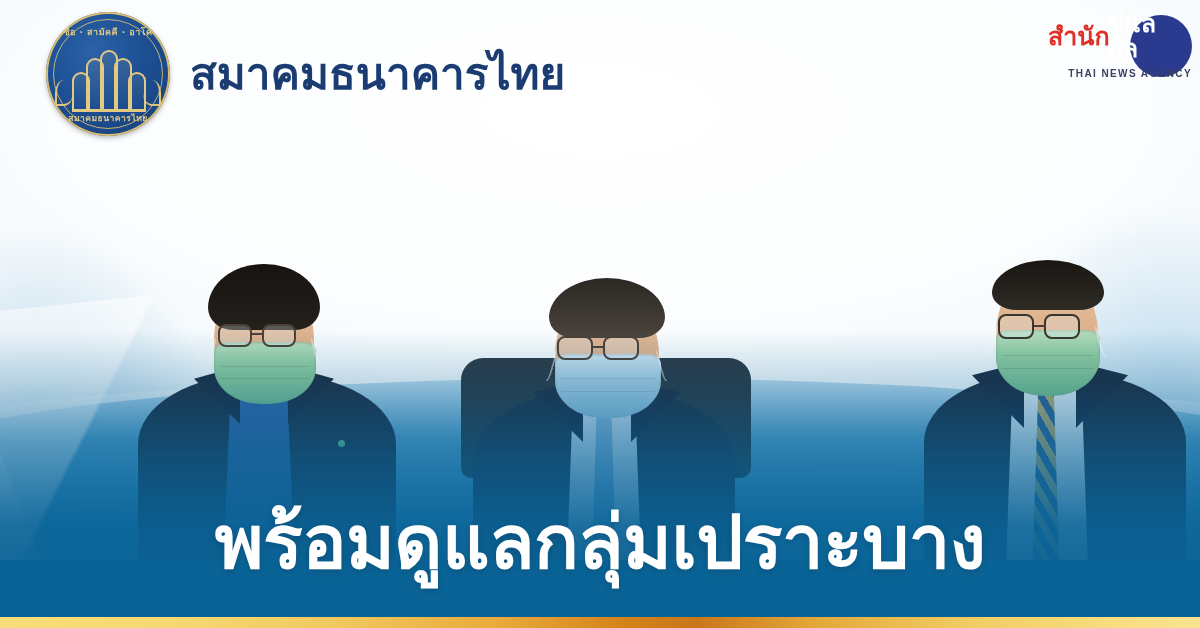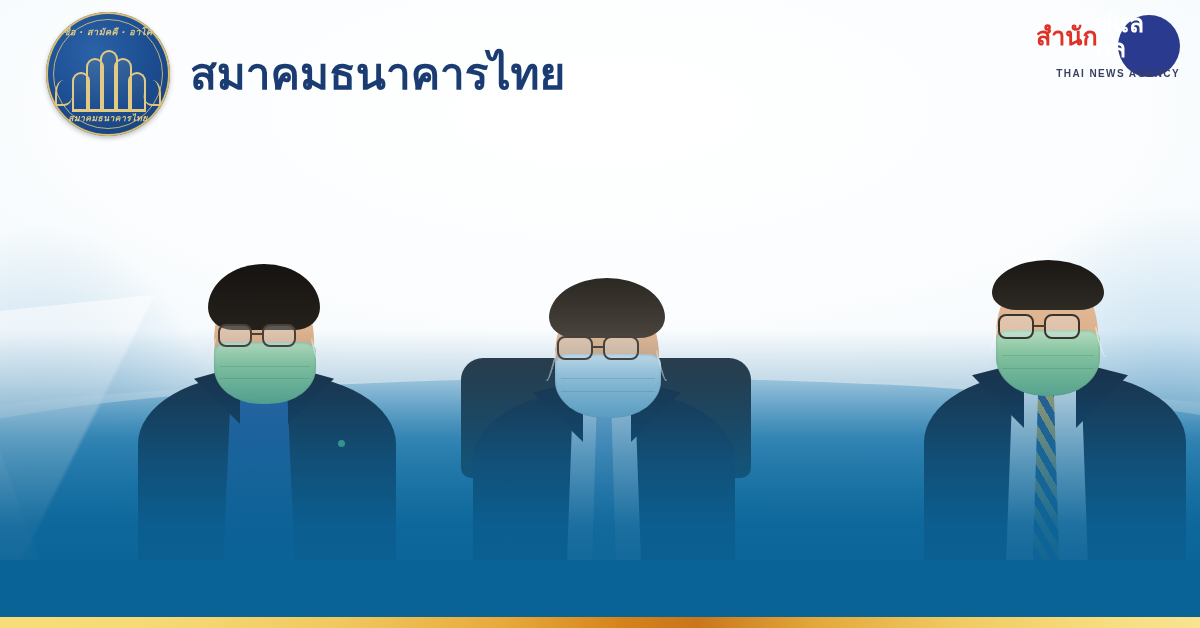--- a/index.html
+++ b/index.html
@@ -239,21 +239,20 @@
 
   
   .tba{
     position:absolute; left:46px; top:12px; display:flex; align-items:center; gap:20px;
   }
   .tba-seal{
     position:relative; width:124px; height:124px; border-radius:50%;
     background:radial-gradient(circle at 38% 32%,#2b62a8 0%,#1d4f93 45%,#163f79 100%);
     box-shadow:0 0 0 2px #d8bd72 inset, 0 2px 5px rgba(0,0,0,.25);
     overflow:hidden;
-    font-style:italic;
   }
   .seal-ring{
     position:absolute; inset:7px; border-radius:50%;
     border:1.5px solid rgba(222,196,118,.85);
   }
   .seal-top-text, .seal-bot-text{
     position:absolute; left:0; width:100%; text-align:center;
     color:#e4cb84; font-size:9px; font-weight:700; letter-spacing:.5px;
     font-family:"DejaVu Sans","Liberation Sans",sans-serif;
   }
@@ -286,21 +285,21 @@
   .seal-flour-r{ right:9px; transform:scaleX(-1); }
 
   .tba-name{
     color:#1b3c72; font-size:44px; font-weight:700; line-height:1;
     font-family:"DejaVu Sans","Liberation Sans",sans-serif;
     white-space:nowrap;
   }
 
   
   .tna{
-    position:absolute; right:14px; top:12px; width:150px; height:78px;margin-left:22px;
+    position:absolute; right:2px; top:12px; width:150px; height:78px;margin-left:22px;
   }
   .tna-row{
     position:relative; width:150px; height:52px;
     display:flex; align-items:center; justify-content:flex-end;
   }
   .tna-circle{
     position:absolute; right:6px; top:3px; width:62px; height:62px;
     border-radius:50%; background:#2a3b8f;
   }
   .tna-red{
@@ -384,20 +383,21 @@
       <div class="earloop r"></div>
       <div class="lens l"></div>
       <div class="lens r"></div>
       <div class="bridge"></div>
     </div>
 
     <div class="blue-veil"></div>
     <div class="blue-solid"></div>
   </div>
 
+  <div class="headline">พร้อมดูแลกลุ่มเปราะบาง</div>
 
   <div class="goldbar"></div>
 
   <div class="tba">
     <div class="tba-seal">
       <div class="seal-ring"></div>
       <div class="seal-top-text">ซื่อ · สามัคคี · อาโค</div>
       <div class="seal-motif">
         <div class="sp a"></div>
         <div class="sp b"></div>

